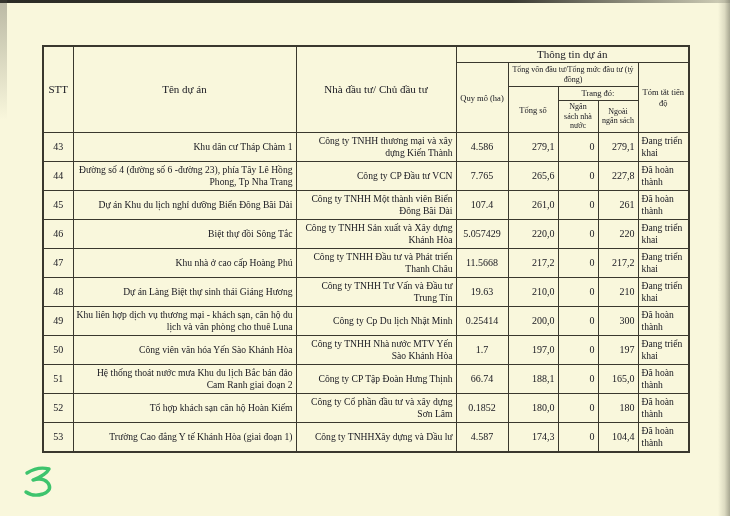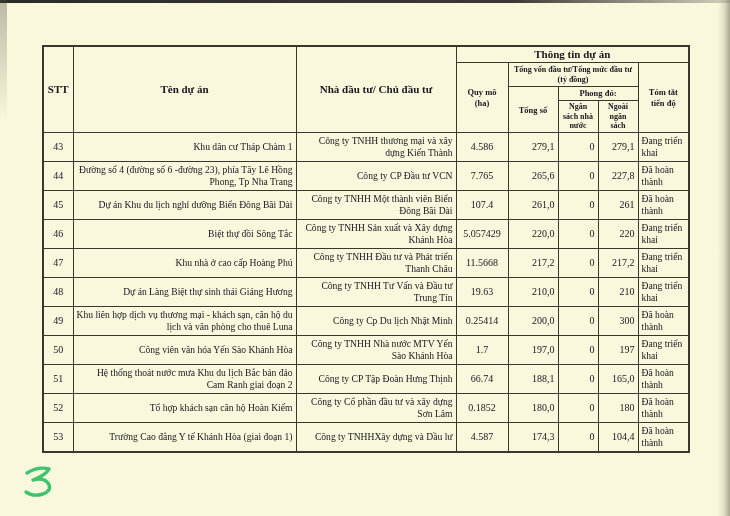--- a/index.html
+++ b/index.html
@@ -45,21 +45,21 @@
     border: 2px solid #3a382e;
   }
   table.main th, table.main td {
     border: 1px solid #3a382e;
     padding: 1px 3px;
     overflow: hidden;
     vertical-align: middle;
     line-height: 1.22;
   }
   thead th {
-    font-weight: bold;
+    font-weight: normal;
     text-align: center;
     font-size: 8px;
   }
   th.big { font-size: 11px; }
   th.mid { font-size: 8.5px; }
   tr.h1 { height: 15px; }
   tr.h2 { height: 24px; }
   tr.h3 { height: 13px; }
   tr.h4 { height: 26px; }
   tbody tr { height: 29px; }
@@ -106,21 +106,21 @@
           <th class="big" rowspan="4">Nhà đầu tư/ Chủ đầu tư</th>
           <th class="big" colspan="5">Thông tin dự án</th>
         </tr>
         <tr class="h2">
           <th class="mid" rowspan="3">Quy mô (ha)</th>
           <th colspan="3">Tổng vốn đầu tư/Tổng mức đầu tư (tỷ đồng)</th>
           <th class="mid" rowspan="3">Tóm tắt tiến độ</th>
         </tr>
         <tr class="h3">
           <th class="mid" rowspan="2">Tổng số</th>
-          <th class="mid" colspan="2">Phong đó:</th>
+          <th class="mid" colspan="2">Trang đó:</th>
         </tr>
         <tr class="h4">
           <th>Ngân sách nhà nước</th>
           <th>Ngoài ngân sách</th>
         </tr>
       </thead>
       <tbody id="table-body">
           <tr>
             <td class="c-stt">43</td>
             <td class="c-name">Khu dân cư Tháp Chàm 1</td>

